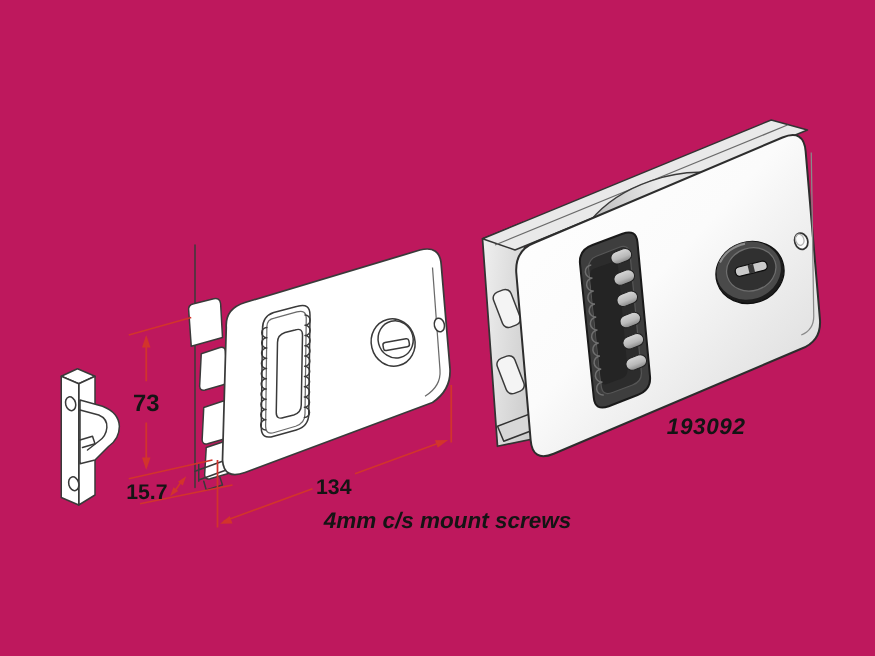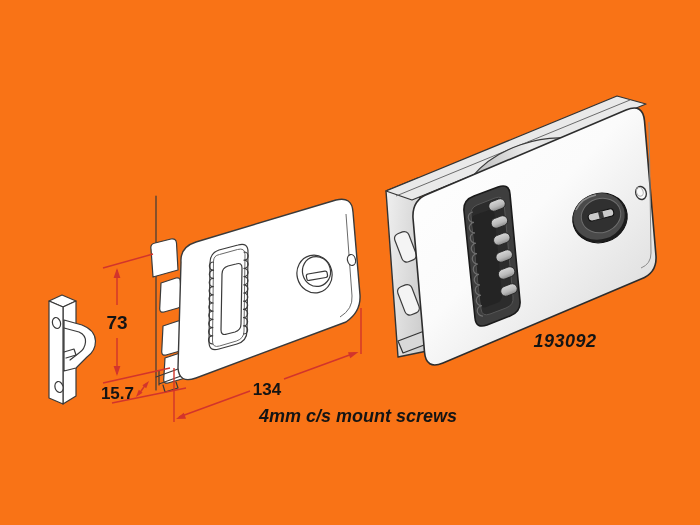--- a/index.html
+++ b/index.html
@@ -1,16 +1,16 @@
 <!DOCTYPE html>
 <html><head>
 <meta charset="utf-8">
 <style>
   html, body { margin: 0; padding: 0; background: #ffffff; }
-  .canvas-wrap { width: 700px; height: 525px; background: #f97316; position: relative; overflow: hidden; }
+  .canvas-wrap { width: 700px; height: 525px; background: #be185d; position: relative; overflow: hidden; }
   svg { display: block; }
   .ln   { fill: none; stroke: #3a3a3a; stroke-width: 1.2; stroke-linecap: round; stroke-linejoin: round; }
   .lnw  { fill: #ffffff; stroke: #3a3a3a; stroke-width: 1.2; stroke-linejoin: round; }
   .lnw2 { fill: #ffffff; stroke: #3a3a3a; stroke-width: 1.4; stroke-linejoin: round; }
   .thin { fill: none; stroke: #6a6a6a; stroke-width: 1; }
   .red  { fill: none; stroke: #d2342c; stroke-width: 1.4; stroke-linecap: butt; }
   .redf { fill: #d2342c; stroke: none; }
   .dimtext  { font-family: "Liberation Sans", "DejaVu Sans", sans-serif; font-weight: bold; fill: #141414; }
   .notetext { font-family: "Liberation Sans", "DejaVu Sans", sans-serif; font-weight: bold; font-style: italic; fill: #141414; }
   .parttext { font-family: "Liberation Sans", "DejaVu Sans", sans-serif; font-weight: 600; font-style: italic; fill: #141414; letter-spacing: 0.5px; }

